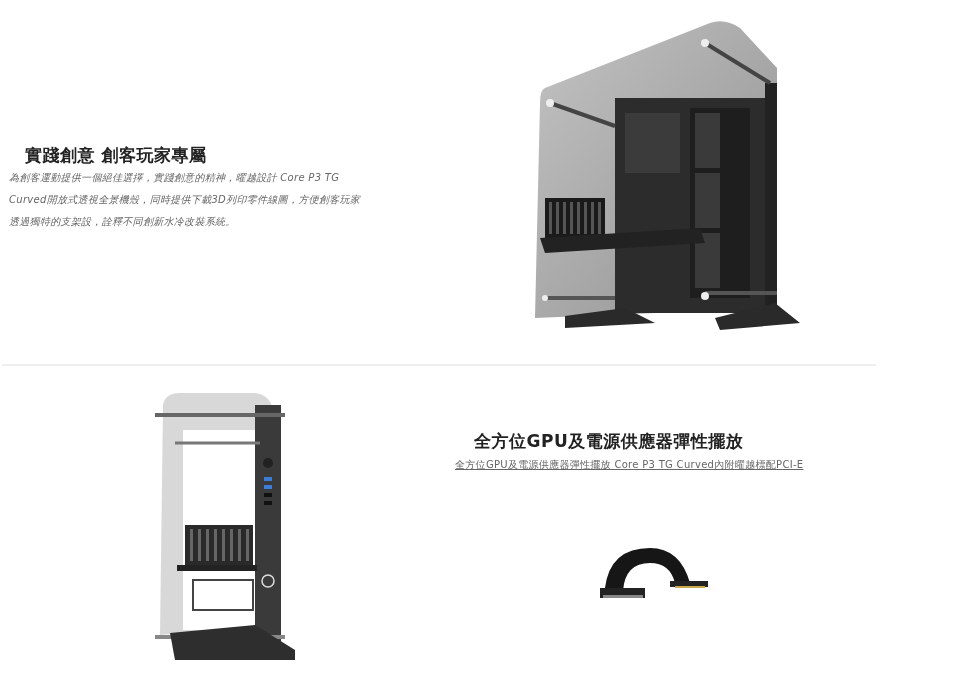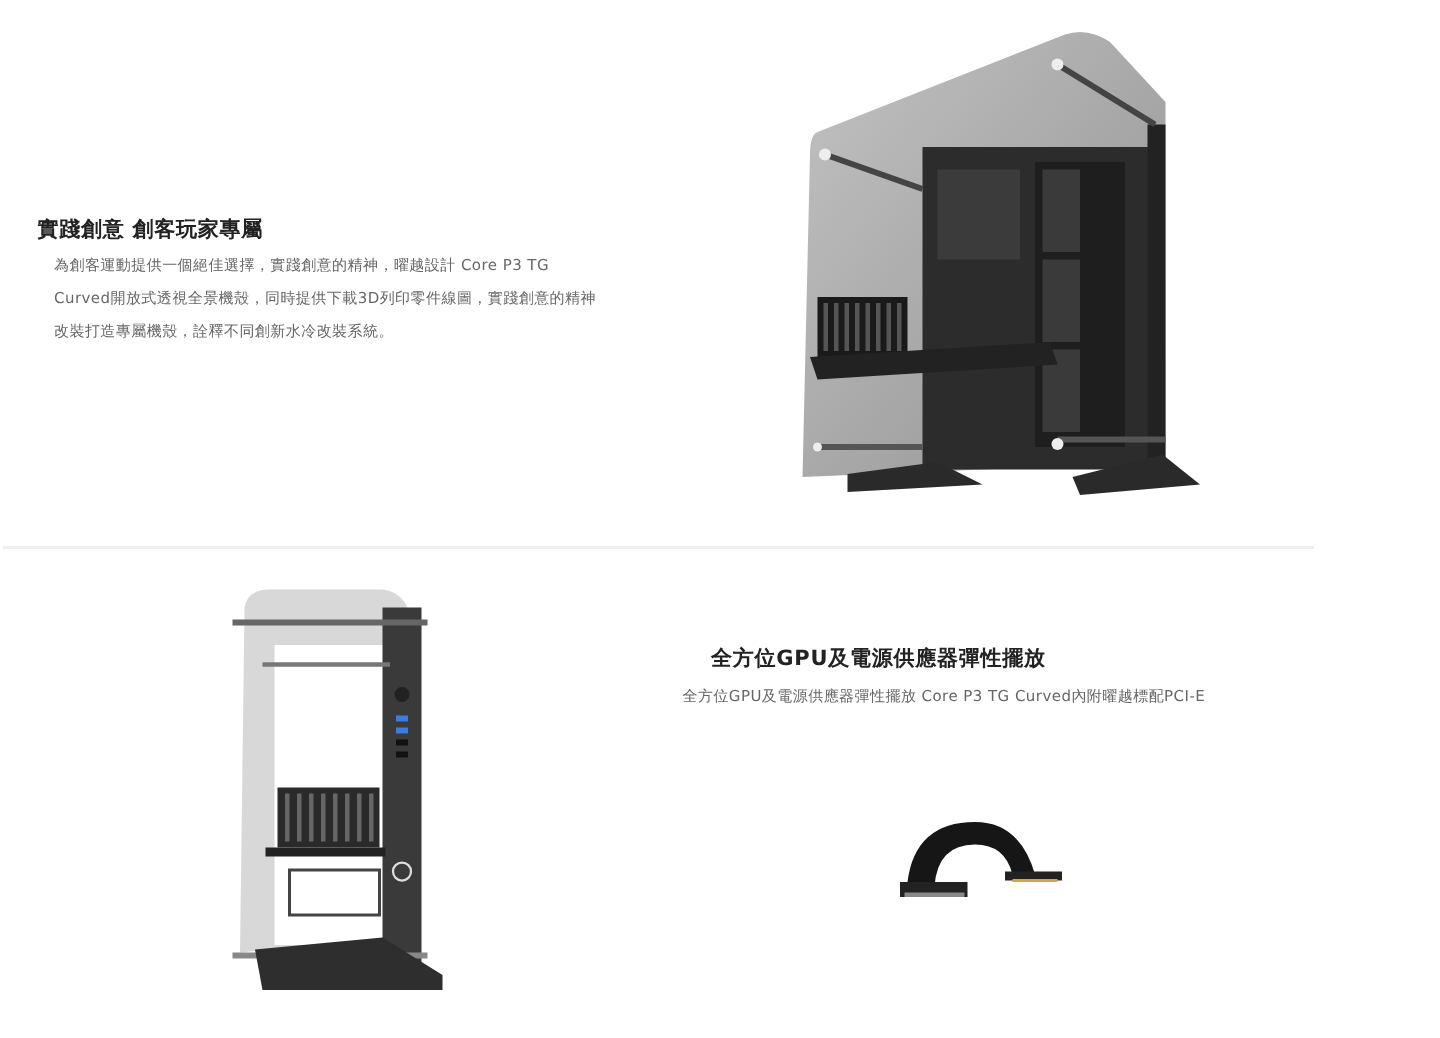--- a/index.html
+++ b/index.html
@@ -1,31 +1,31 @@
 <!DOCTYPE html>
 <html><head>
   <meta charset="utf-8">
   <style>
     html, body { margin: 0; padding: 0; background: #ffffff; }
     body { width: 960px; height: 692px; position: relative; overflow: hidden;
            font-family: "DejaVu Sans", "Liberation Sans", sans-serif; color: #333; }
     .abs { position: absolute; }
-    .title { font-size: 14px; font-weight: bold; color: #222; letter-spacing: 0.5px; text-align: right; }
+    .title { font-size: 17px; font-weight: bold; color: #222; letter-spacing: 0.5px; text-align: right; }
     .body { font-size: 10px; color: #666; line-height: 22px; letter-spacing: 0.3px; }
     .divider { left: 2px; top: 364px; width: 874px; height: 2px; background: #efefef; }
     svg { display: block; }
   </style>
 </head>
 <body>
 
 <div class="abs title" style="left:25px; top:144px;">實踐創意 創客玩家專屬</div>
-<div class="abs body" style="left:36px; top:167px; width:420px;">
+<div class="abs body" style="left:9px; top:167px; width:420px;font-style:italic;">
   <div>為創客運動提供一個絕佳選擇，實踐創意的精神，曜越設計 Core P3 TG</div>
-  <div>Curved開放式透視全景機殼，同時提供下載3D列印零件線圖，實踐創意的精神</div>
-  <div>改裝打造專屬機殼，詮釋不同創新水冷改裝系統。</div>
+  <div>Curved開放式透視全景機殼，同時提供下載3D列印零件線圖，方便創客玩家</div>
+  <div>透過獨特的支架設，詮釋不同創新水冷改裝系統。</div>
 </div>
 
 <div class="abs" style="left:515px; top:18px; width:290px; height:325px;">
   <svg width="290" height="325" viewBox="0 0 290 325">
     <defs>
       <linearGradient id="glassG" x1="0" y1="0" x2="1" y2="1">
         <stop offset="0" stop-color="#b8b8b8"></stop>
         <stop offset="1" stop-color="#7d7d7d"></stop>
       </linearGradient>
     </defs>
@@ -94,21 +94,21 @@
     <rect x="119" y="100" width="8" height="4" fill="#3b7dd8"></rect>
     <rect x="119" y="108" width="8" height="4" fill="#111"></rect>
     <rect x="119" y="116" width="8" height="4" fill="#111"></rect>
     <circle cx="123" cy="196" r="6" fill="none" stroke="#ddd" stroke-width="1.5"></circle>
     <line x1="10" y1="252" x2="140" y2="252" stroke="#888" stroke-width="4"></line>
     <path d="M25 248 L110 240 L150 265 L150 275 L30 275 Z" fill="#2e2e2e"></path>
   </svg>
 </div>
 
 <div class="abs title" style="left:474px; top:430px;">全方位GPU及電源供應器彈性擺放</div>
-<div class="abs body" style="left:455px; top:454px; width:420px;">
+<div class="abs body" style="left:455px; top:454px; width:420px;text-decoration:underline;">
   <div>全方位GPU及電源供應器彈性擺放 Core P3 TG Curved內附曜越標配PCI-E</div>
 </div>
 
 <div class="abs" style="left:595px; top:543px; width:115px; height:65px;">
   <svg width="115" height="65" viewBox="0 0 115 65">
     <path d="M10 45 Q15 5 55 5 Q85 5 95 40 L80 40 Q75 20 55 20 Q30 20 28 48 Z" fill="#161616"></path>
     <rect x="5" y="45" width="45" height="10" fill="#222"></rect>
     <rect x="8" y="52" width="40" height="3" fill="#888"></rect>
     <rect x="75" y="38" width="38" height="6" fill="#222"></rect>
     <rect x="80" y="43" width="30" height="2" fill="#c9a94a"></rect>

